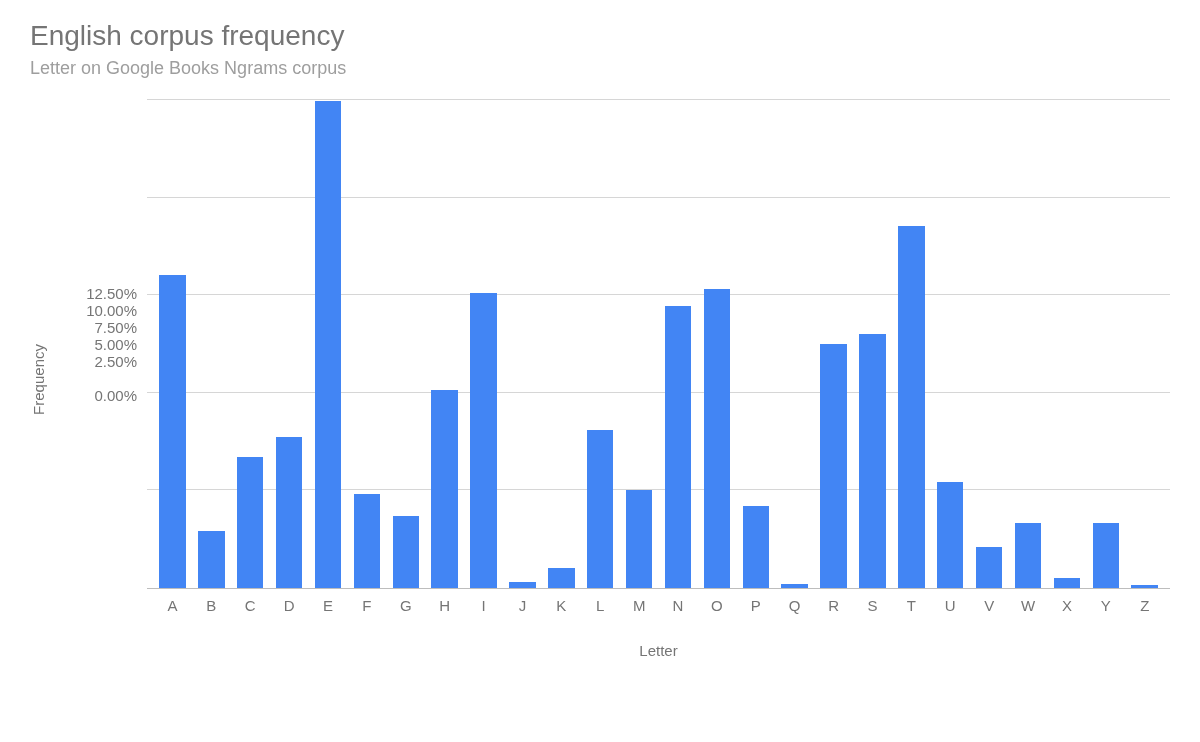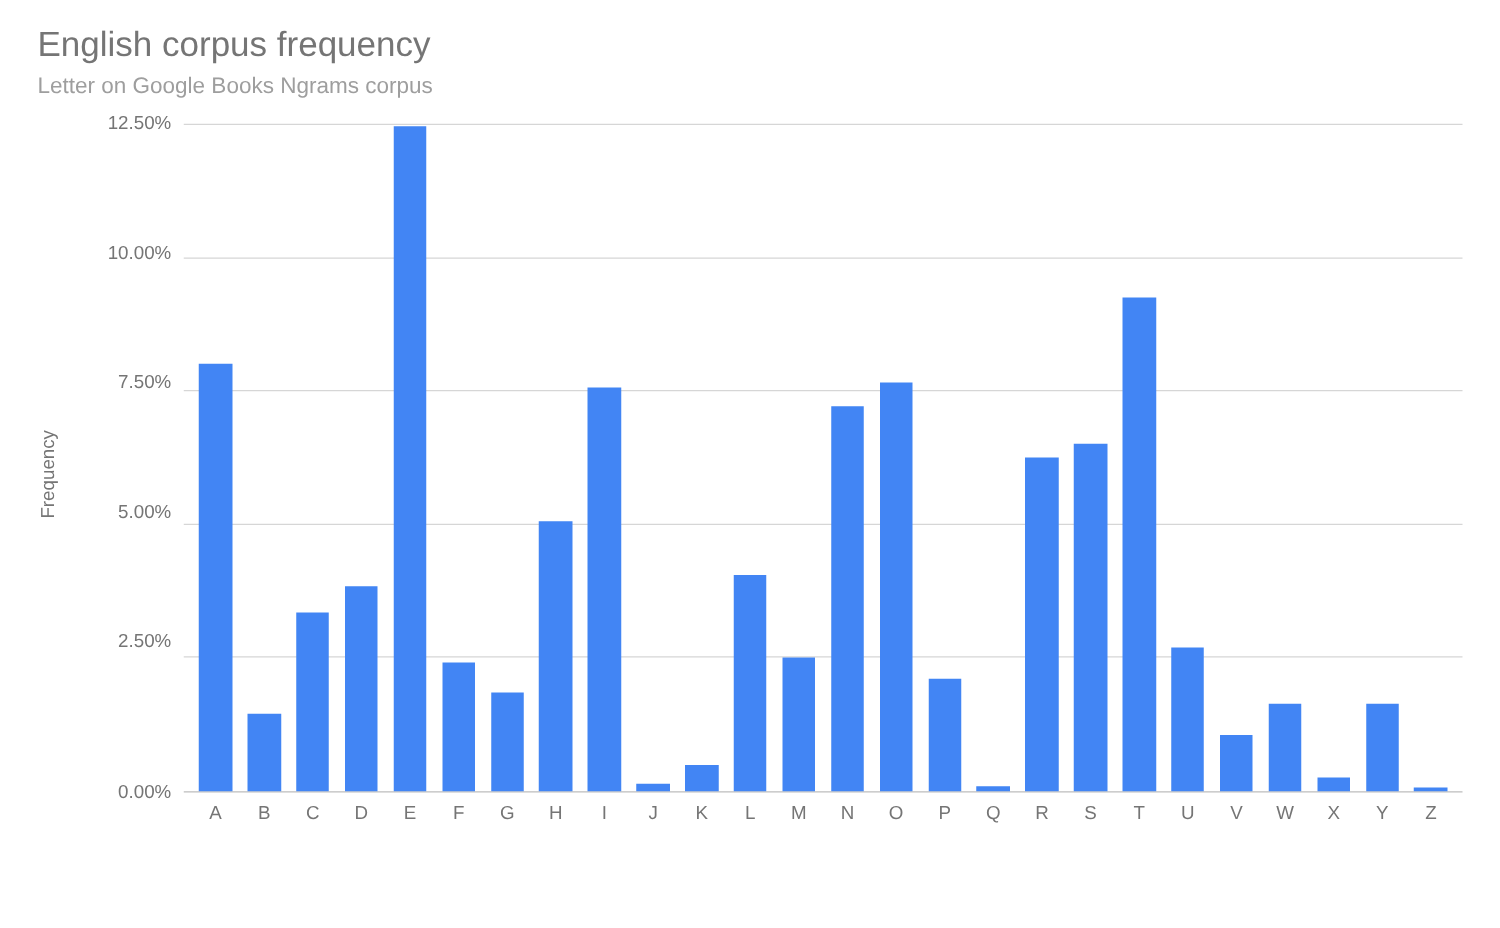--- a/index.html
+++ b/index.html
@@ -41,21 +41,21 @@
     flex-direction: column;
     height: 100%;
   }
   .plot-row {
     flex: 1;
     display: flex;
   }
   .y-ticks {
     display: flex;
     flex-direction: column;
-    justify-content: space-between;
+    justify-content: center;
     width: 80px;
     text-align: right;
     padding-right: 10px;
     font-size: 15px;
     color: #757575;
   }
   .y-tick { transform: translateY(-50%); }
   .y-tick:last-child { transform: translateY(50%); }
   .plot-area {
     flex: 1;
@@ -242,14 +242,15 @@
         <div class="x-tick">R</div>
         <div class="x-tick">S</div>
         <div class="x-tick">T</div>
         <div class="x-tick">U</div>
         <div class="x-tick">V</div>
         <div class="x-tick">W</div>
         <div class="x-tick">X</div>
         <div class="x-tick">Y</div>
         <div class="x-tick">Z</div>
       </div>
+    <div class="xlabel">Letter</div>
   </div>
 </div>
 
 </body></html>

